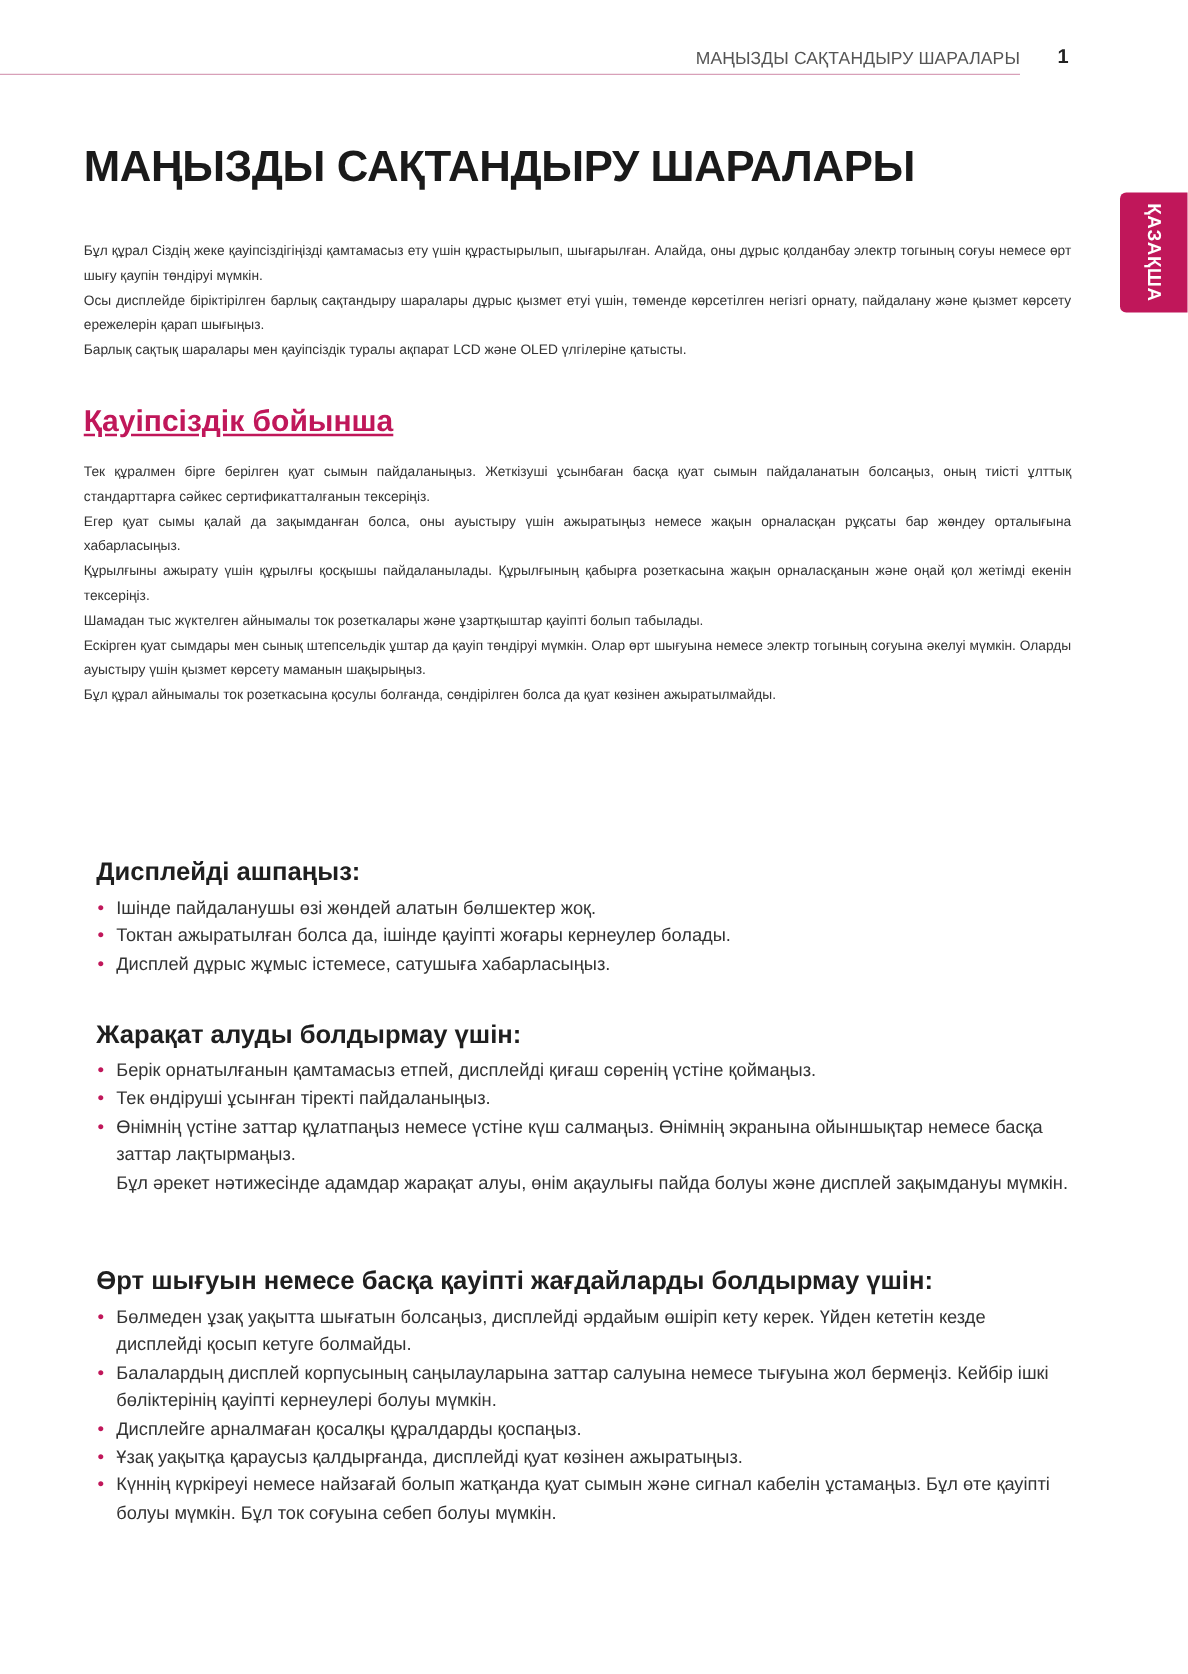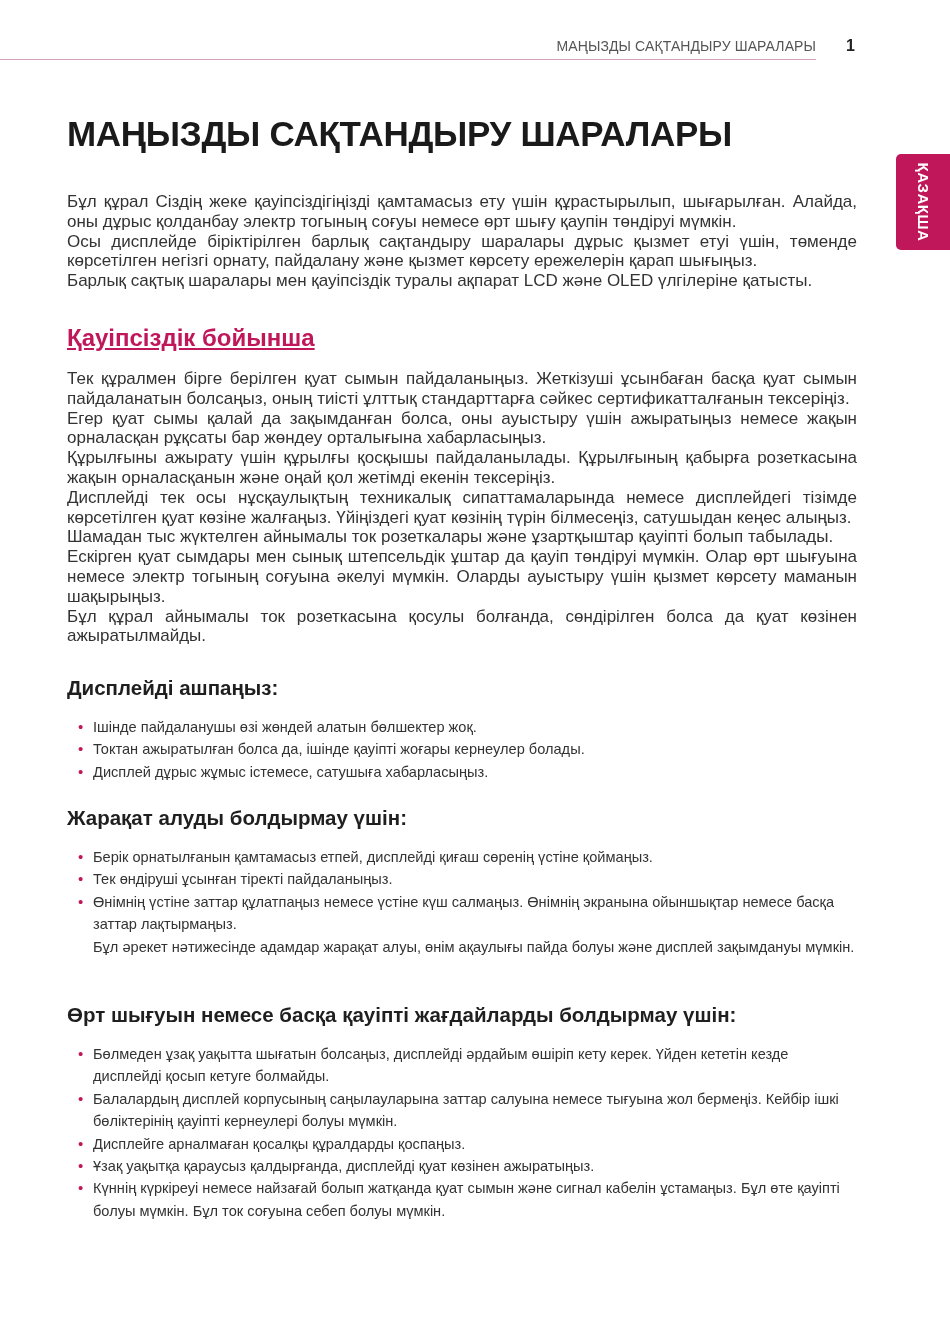--- a/index.html
+++ b/index.html
@@ -15,28 +15,28 @@
 
     .lang-tab { position: absolute; left: 896px; top: 154px; width: 54px; height: 96px;
                 background: #c0175a; border-radius: 5px 0 0 5px; }
     .lang-tab span { position: absolute; left: 50%; top: 50%; transform: translate(-50%, -50%) rotate(90deg);
                      color: #fff; font-weight: bold; font-size: 15px; letter-spacing: 0.5px; white-space: nowrap; }
 
     .page-title { position: absolute; left: 67px; top: 114px; margin: 0; font-size: 35px; font-weight: bold;
                   color: #1a1a1a; letter-spacing: -0.3px; font-stretch: condensed; }
 
     .content { position: absolute; left: 67px; width: 790px; }
-    p.para { margin: 0; font-size: 17px; line-height: 19.8px; text-align: justify; color: #333; }
+    p.para { margin: 0; font-size: 11px; line-height: 19.8px; text-align: justify; color: #333; }
     .intro { top: 192px; }
 
     .section-title { position: absolute; left: 67px; margin: 0; font-size: 24px; font-weight: bold; color: #c0175a; }
     .safety-title { top: 324px; text-decoration: underline; }
     .safety-body { top: 369px; }
 
-    .sub-title { position: absolute; left: 67px; margin: 0; font-size: 20.5px; font-weight: bold; color: #1f1f1f; }
+    .sub-title { position: absolute; left: 67px; margin: 10px; font-size: 20.5px; font-weight: bold; color: #1f1f1f; }
     .h-dismantle { top: 676px; }
     .h-injury { top: 806px; text-align: right; }
     .h-fire { top: 1003px; }
 
     ul.bullets { position: absolute; left: 67px; width: 790px; margin: 0; padding: 0; list-style: none; }
     ul.bullets li { position: relative; padding-left: 26px; font-size: 14.6px; line-height: 22.4px; color: #333; }
     ul.bullets li .dot { position: absolute; left: 11px; top: 0; color: #c0175a; font-size: 15px; }
     .list-dismantle { top: 716px; }
     .list-injury { top: 846px; }
     .list-fire { top: 1043px; }
@@ -61,21 +61,20 @@
   <p class="para">Осы дисплейде біріктірілген барлық сақтандыру шаралары дұрыс қызмет етуі үшін, төменде көрсетілген негізгі орнату, пайдалану және қызмет көрсету ережелерін қарап шығыңыз.</p>
   <p class="para">Барлық сақтық шаралары мен қауіпсіздік туралы ақпарат LCD және OLED үлгілеріне қатысты.</p>
 </div>
 
 <h2 class="section-title safety-title">Қауіпсіздік бойынша</h2>
 
 <div class="content safety-body">
   <p class="para">Тек құралмен бірге берілген қуат сымын пайдаланыңыз. Жеткізуші ұсынбаған басқа қуат сымын пайдаланатын болсаңыз, оның тиісті ұлттық стандарттарға сәйкес сертификатталғанын тексеріңіз.</p>
   <p class="para">Егер қуат сымы қалай да зақымданған болса, оны ауыстыру үшін ажыратыңыз немесе жақын орналасқан рұқсаты бар жөндеу орталығына хабарласыңыз.</p>
   <p class="para">Құрылғыны ажырату үшін құрылғы қосқышы пайдаланылады. Құрылғының қабырға розеткасына жақын орналасқанын және оңай қол жетімді екенін тексеріңіз.</p>
-  <p class="para">Дисплейді тек осы нұсқаулықтың техникалық сипаттамаларында немесе дисплейдегі тізімде көрсетілген қуат көзіне жалғаңыз. Үйіңіздегі қуат көзінің түрін білмесеңіз, сатушыдан кеңес алыңыз.</p>
   <p class="para">Шамадан тыс жүктелген айнымалы ток розеткалары және ұзартқыштар қауіпті болып табылады.</p>
   <p class="para">Ескірген қуат сымдары мен сынық штепсельдік ұштар да қауіп төндіруі мүмкін. Олар өрт шығуына немесе электр тогының соғуына әкелуі мүмкін. Оларды ауыстыру үшін қызмет көрсету маманын шақырыңыз.</p>
   <p class="para">Бұл құрал айнымалы ток розеткасына қосулы болғанда, сөндірілген болса да қуат көзінен ажыратылмайды.</p>
 </div>
 
 <h3 class="sub-title h-dismantle">Дисплейді ашпаңыз:</h3>
 <ul class="bullets list-dismantle">
   <li><span class="dot">•</span><span>Ішінде пайдаланушы өзі жөндей алатын бөлшектер жоқ.</span></li>
   <li><span class="dot">•</span><span>Токтан ажыратылған болса да, ішінде қауіпті жоғары кернеулер болады.</span></li>
   <li><span class="dot">•</span><span>Дисплей дұрыс жұмыс істемесе, сатушыға хабарласыңыз.</span></li>

